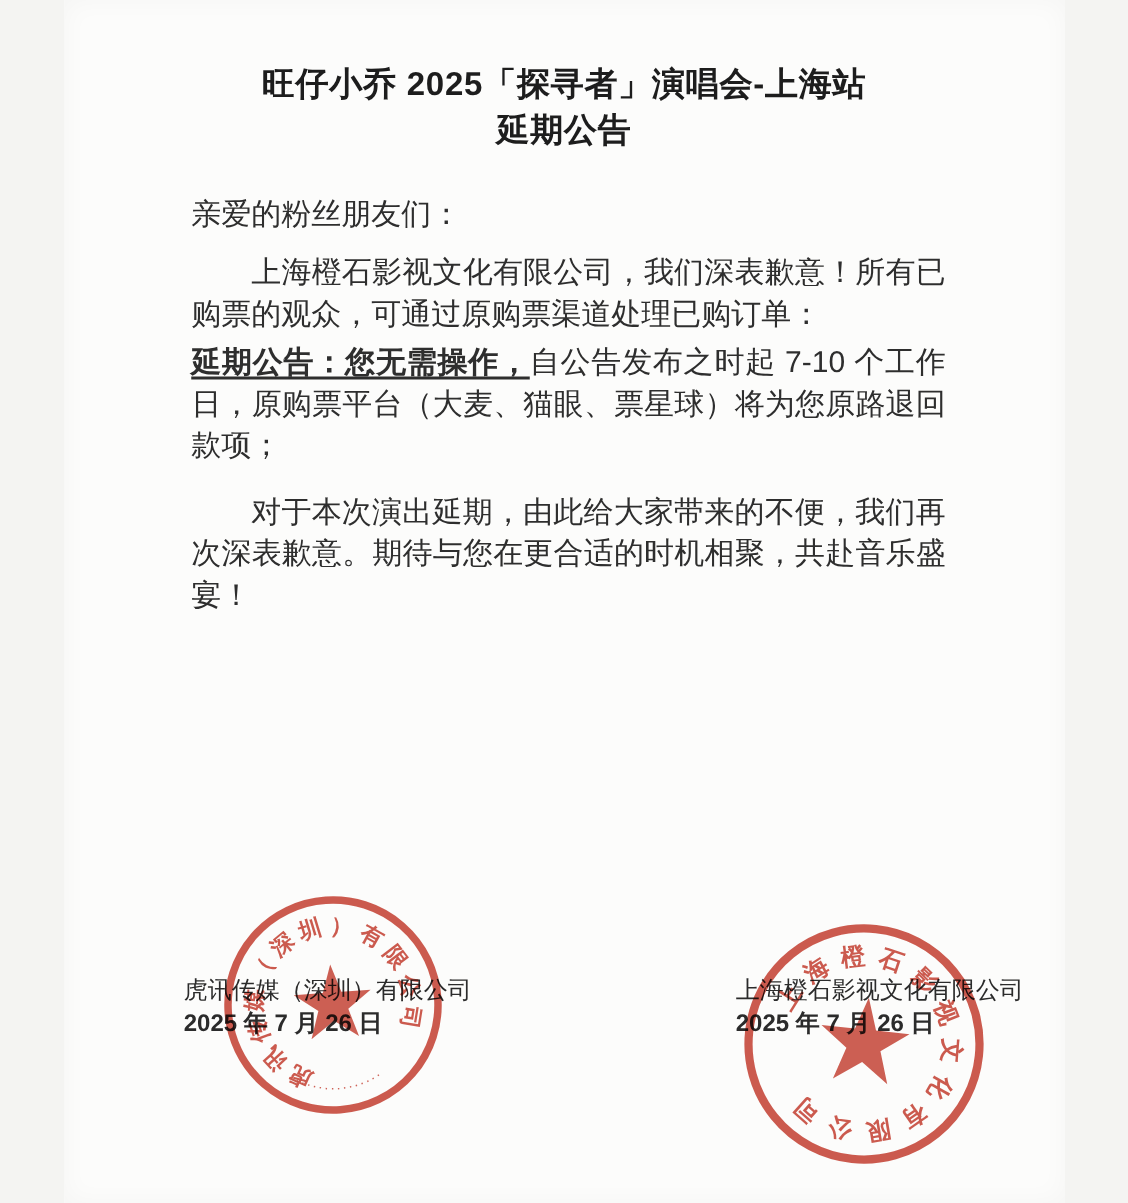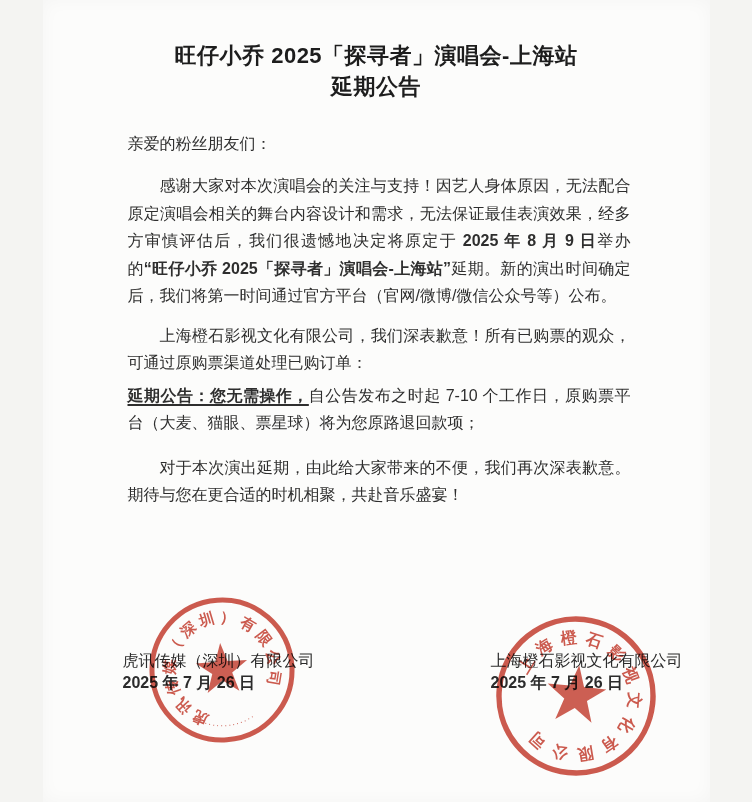--- a/index.html
+++ b/index.html
@@ -19,21 +19,21 @@
     text-align:center;
     font-size:22px;
     font-weight:700;
     line-height:31px;
     color:#1d1d1d;
     letter-spacing:0.5px;
   }
   .title-line{display:block;}
   .body-text{
     padding:0 79px 0 85px;
-    font-size:16px;
+    font-size:20px;
     line-height:27.5px;
     text-align:justify;
   }
   .salutation{margin-top:28px;}
   .para{margin:0;}
   .para.indent{text-indent:2em;}
   .p0{margin-top:15px;}
   .p1{margin-top:12px;}
   .p2{margin-top:5px;}
   .p3{margin-top:12px;}
@@ -66,21 +66,20 @@
 <div class="page">
 
   <h1 class="title">
     <span class="title-line">旺仔小乔 2025「探寻者」演唱会-上海站</span>
     <span class="title-line">延期公告</span>
   </h1>
 
   <div class="body-text">
     <div class="salutation">亲爱的粉丝朋友们：</div>
     <div>
-        <p class="para p0 indent"><span>感谢大家对本次演唱会的关注与支持！因艺人身体原因，无法配合原定演唱会相关的舞台内容设计和需求，无法保证最佳表演效果，经多方审慎评估后，我们很遗憾地决定将原定于 </span><span class="b">2025 年 8 月 9 日</span><span>举办的</span><span class="b">“旺仔小乔 2025「探寻者」演唱会-上海站”</span><span>延期。新的演出时间确定后，我们将第一时间通过官方平台（官网/微博/微信公众号等）公布。</span></p>
         <p class="para p1 indent"><span>上海橙石影视文化有限公司，我们深表歉意！所有已购票的观众，可通过原购票渠道处理已购订单：</span></p>
         <p class="para p2"><span class="b u">延期公告：您无需操作，</span><span>自公告发布之时起 7-10 个工作日，原购票平台（大麦、猫眼、票星球）将为您原路退回款项；</span></p>
         <p class="para p4 indent"><span>对于本次演出延期，由此给大家带来的不便，我们再次深表歉意。期待与您在更合适的时机相聚，共赴音乐盛宴！</span></p>
       </div>
   </div>
 
   <div class="signature left">
     <div>虎讯传媒（深圳）有限公司</div>
     <div class="sig-date">2025 年 7 月 26 日</div>
   </div>

